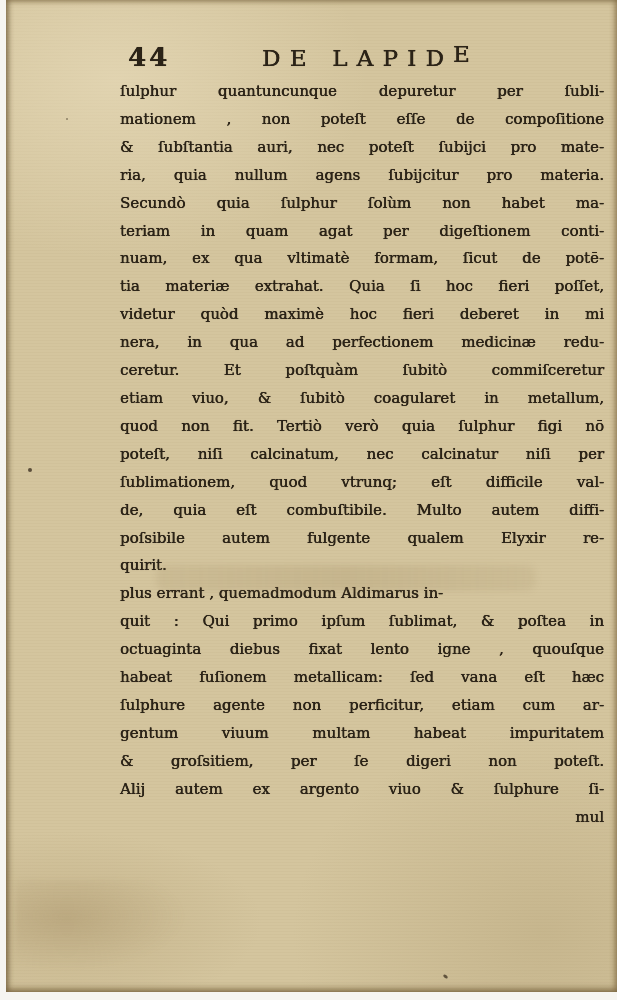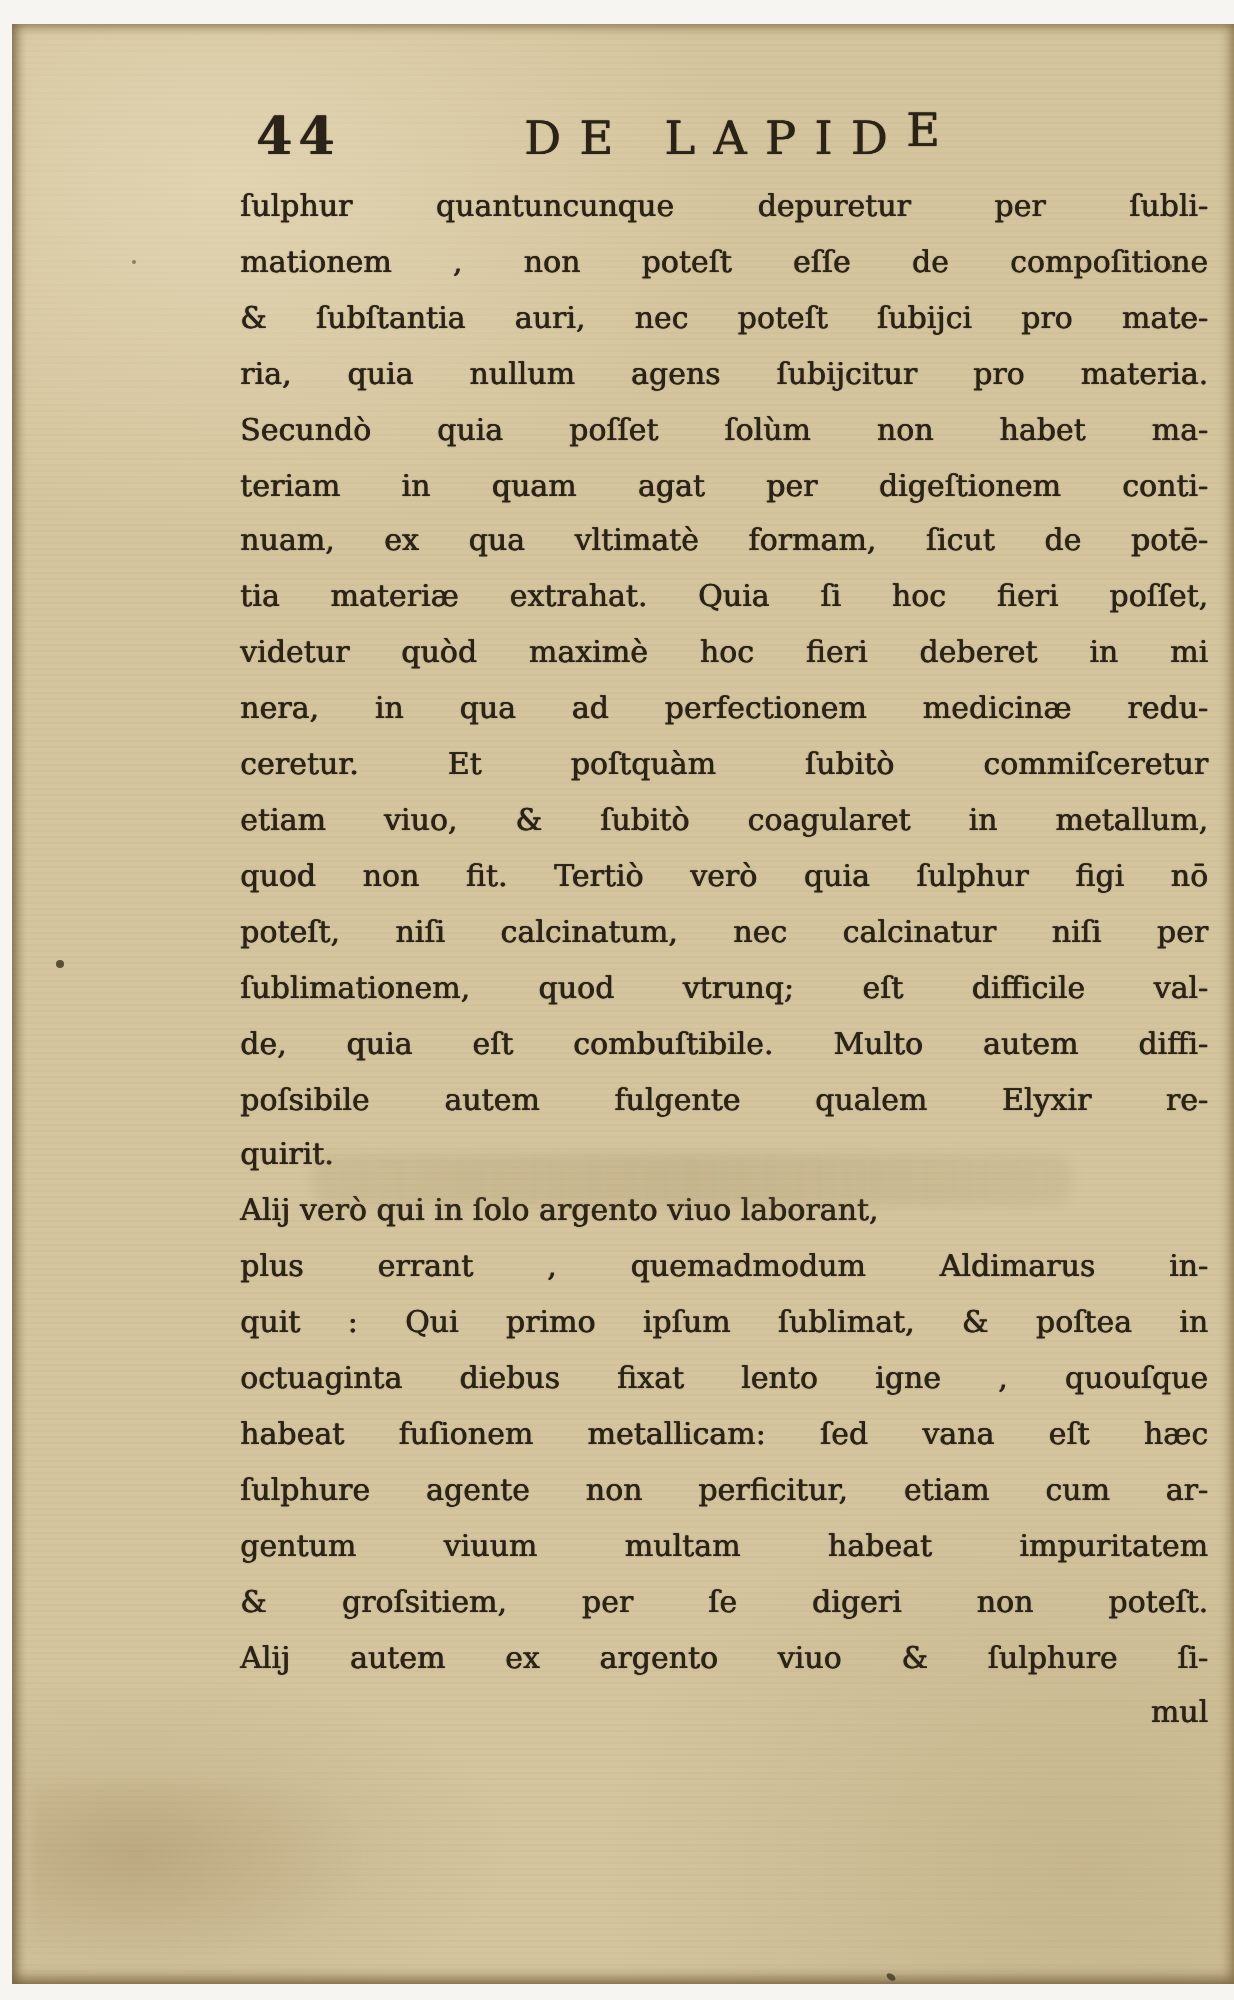--- a/index.html
+++ b/index.html
@@ -16,21 +16,20 @@
     background-image:
       radial-gradient(ellipse 420px 300px at 18% 8%, rgba(236,224,192,.55) 0%, rgba(236,224,192,0) 60%),
       radial-gradient(ellipse 420px 340px at 88% 94%, rgba(168,148,105,.30) 0%, rgba(168,148,105,0) 60%),
       radial-gradient(ellipse 300px 140px at 10% 93%, rgba(173,152,110,.35) 0%, rgba(173,152,110,0) 65%),
       repeating-linear-gradient(0deg, rgba(130,105,62,.045) 0 1px, rgba(255,255,255,0) 1px 3px);
     box-shadow:
       inset 3px 0 5px rgba(92,72,40,.45),
       inset 0 -4px 6px rgba(110,88,50,.50),
       inset -3px 0 5px rgba(120,96,55,.30),
       inset 0 3px 5px rgba(120,96,55,.22);
-    margin-top: 12px;
   }
   .ink{color:#2b2317;text-shadow:0.3px 0 0 currentColor, 0 0 0.7px rgba(43,35,23,.55);}
   .pagenum{
     position:absolute;left:122px;top:42px;
     font-size:26px;font-weight:bold;letter-spacing:3px;
   }
   .title{
     position:absolute;left:256px;top:45px;white-space:nowrap;
     font-size:23px;font-weight:normal;letter-spacing:0.40em;
   }
@@ -71,35 +70,34 @@
     <div class="pagenum ink">44</div>
 
     <div class="title ink"><span>DE LAPID</span><span class="raised">E</span></div>
 
     <div class="textblock ink">
       <div id="lines">
           <div class="line">ſulphur quantuncunque depuretur per ſubli-</div>
           <div class="line">mationem , non poteſt eſſe de compoſitione</div>
           <div class="line">&amp; ſubſtantia auri, nec poteſt ſubijci pro mate-</div>
           <div class="line">ria, quia nullum agens ſubijcitur pro materia.</div>
-          <div class="line">Secundò quia poſſet ſolùm non habet ma-</div>
+          <div class="line">Secundò quia ſulphur ſolùm non habet ma-</div>
           <div class="line">teriam in quam agat per digeſtionem conti-</div>
           <div class="line">nuam, ex qua vltimatè formam, ſicut de potē-</div>
           <div class="line">tia materiæ extrahat. Quia ſi hoc fieri poſſet,</div>
           <div class="line">videtur quòd maximè hoc fieri deberet in mi</div>
           <div class="line">nera, in qua ad perfectionem medicinæ redu-</div>
           <div class="line">ceretur. Et poſtquàm ſubitò commiſceretur</div>
           <div class="line">etiam viuo, &amp; ſubitò coagularet in metallum,</div>
           <div class="line">quod non fit. Tertiò verò quia ſulphur figi nō</div>
           <div class="line">poteſt, niſi calcinatum, nec calcinatur niſi per</div>
           <div class="line">ſublimationem, quod vtrunq; eſt difficile val-</div>
           <div class="line">de, quia eſt combuſtibile. Multo autem diffi-</div>
           <div class="line">poſsibile autem fulgente qualem Elyxir re-</div>
           <div class="line">quirit.</div>
-          <div class="line">Alij verò qui in ſolo argento viuo laborant,</div>
           <div class="line">plus errant , quemadmodum Aldimarus in-</div>
           <div class="line">quit : Qui primo ipſum ſublimat, &amp; poſtea in</div>
           <div class="line">octuaginta diebus fixat lento igne , quouſque</div>
           <div class="line">habeat fuſionem metallicam: ſed vana eſt hæc</div>
           <div class="line">ſulphure agente non perficitur, etiam cum ar-</div>
           <div class="line">gentum viuum multam habeat impuritatem</div>
           <div class="line">&amp; groſsitiem, per ſe digeri non poteſt.</div>
           <div class="line">Alij autem ex argento viuo &amp; ſulphure ſi-</div>
         </div>
       <div class="line catchword">mul</div>

